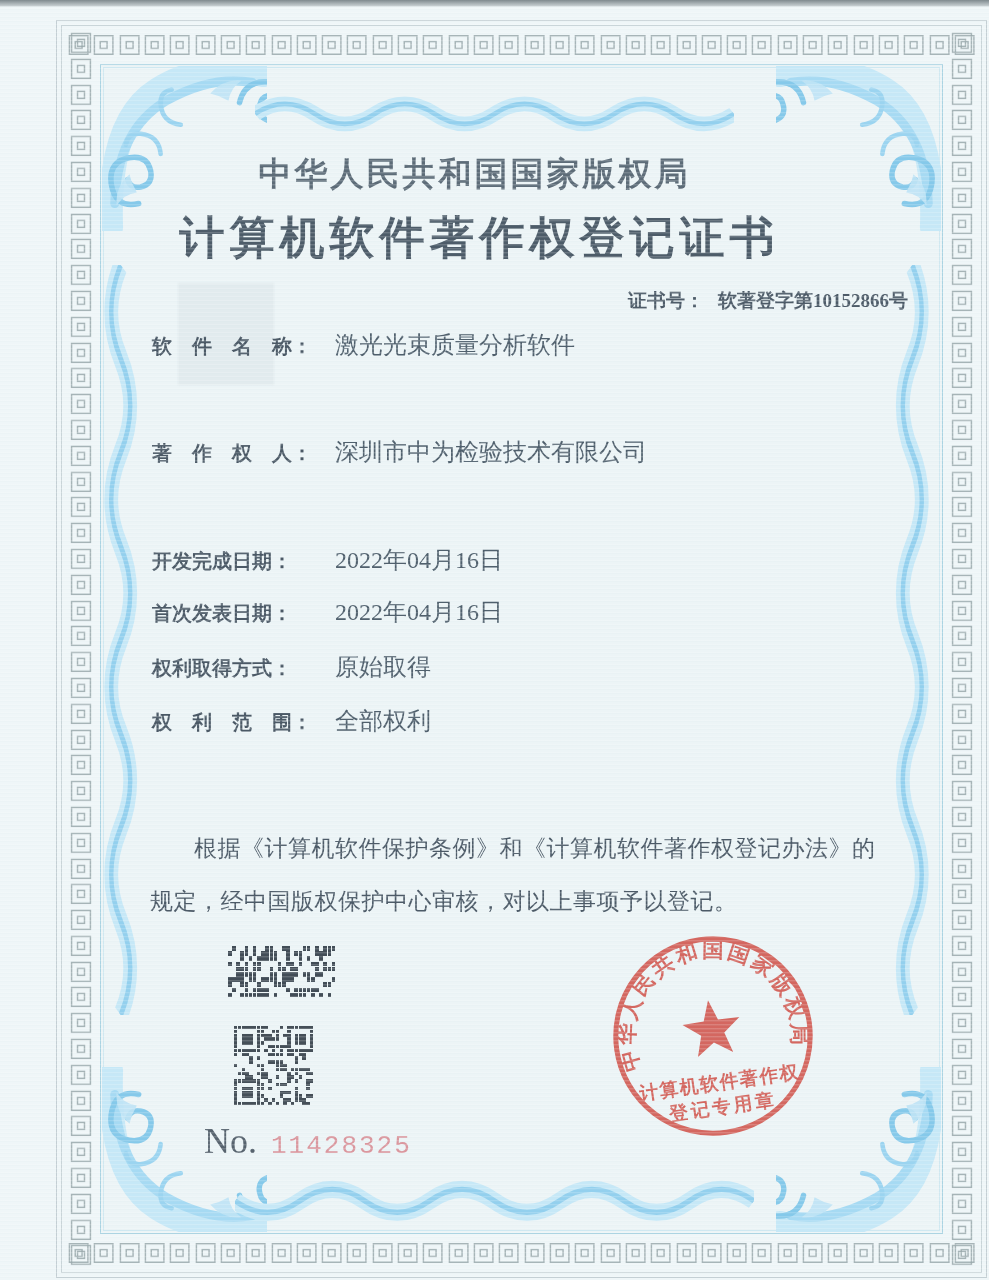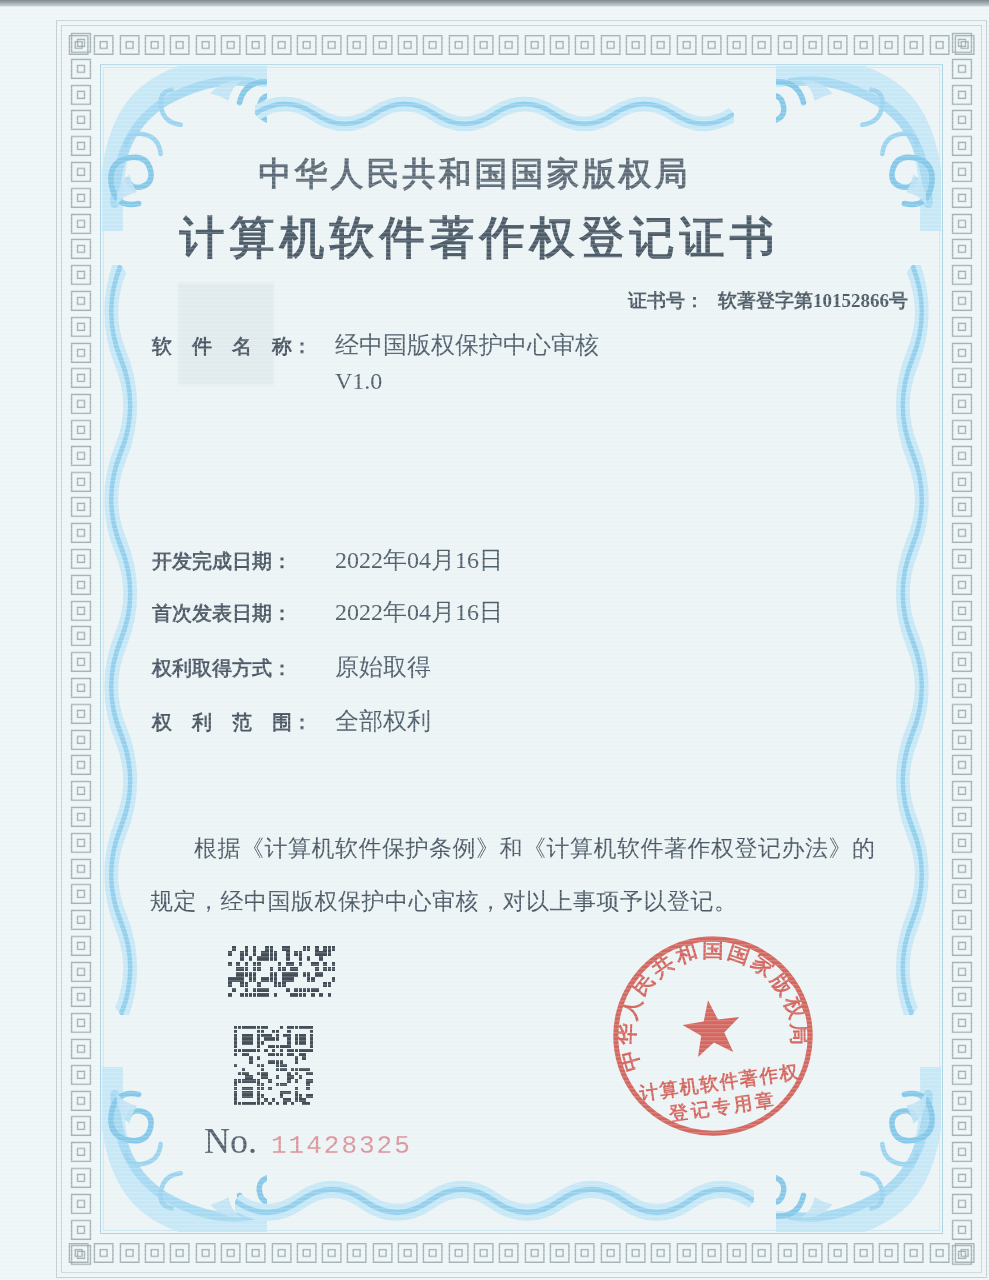--- a/index.html
+++ b/index.html
@@ -1186,23 +1186,26 @@
   <div class="content">
     <div class="authority">中华人民共和国国家版权局</div>
     <div class="cert-title">计算机软件著作权登记证书</div>
     <div class="cert-no">
       <span>证书号：</span><span class="val">软著登字第10152866号</span>
     </div>
 
     <div class="field" style="top:333px">
       <span class="lbl">软　件　名　称：</span>
       <span class="val">
-        <div>经中国版权保护中心审核</div>
-        <div class="l2">V1.0</div>
+        <div>激光光束质量分析软件</div>
       </span>
+    </div>
+    <div class="field" style="top:440px">
+      <span class="lbl">著　作　权　人：</span>
+      <span class="val">深圳市中为检验技术有限公司</span>
     </div>
     <div class="field" style="top:548px">
       <span class="lbl">开发完成日期：</span>
       <span class="val">2022年04月16日</span>
     </div>
     <div class="field" style="top:600px">
       <span class="lbl">首次发表日期：</span>
       <span class="val">2022年04月16日</span>
     </div>
     <div class="field" style="top:655px">

